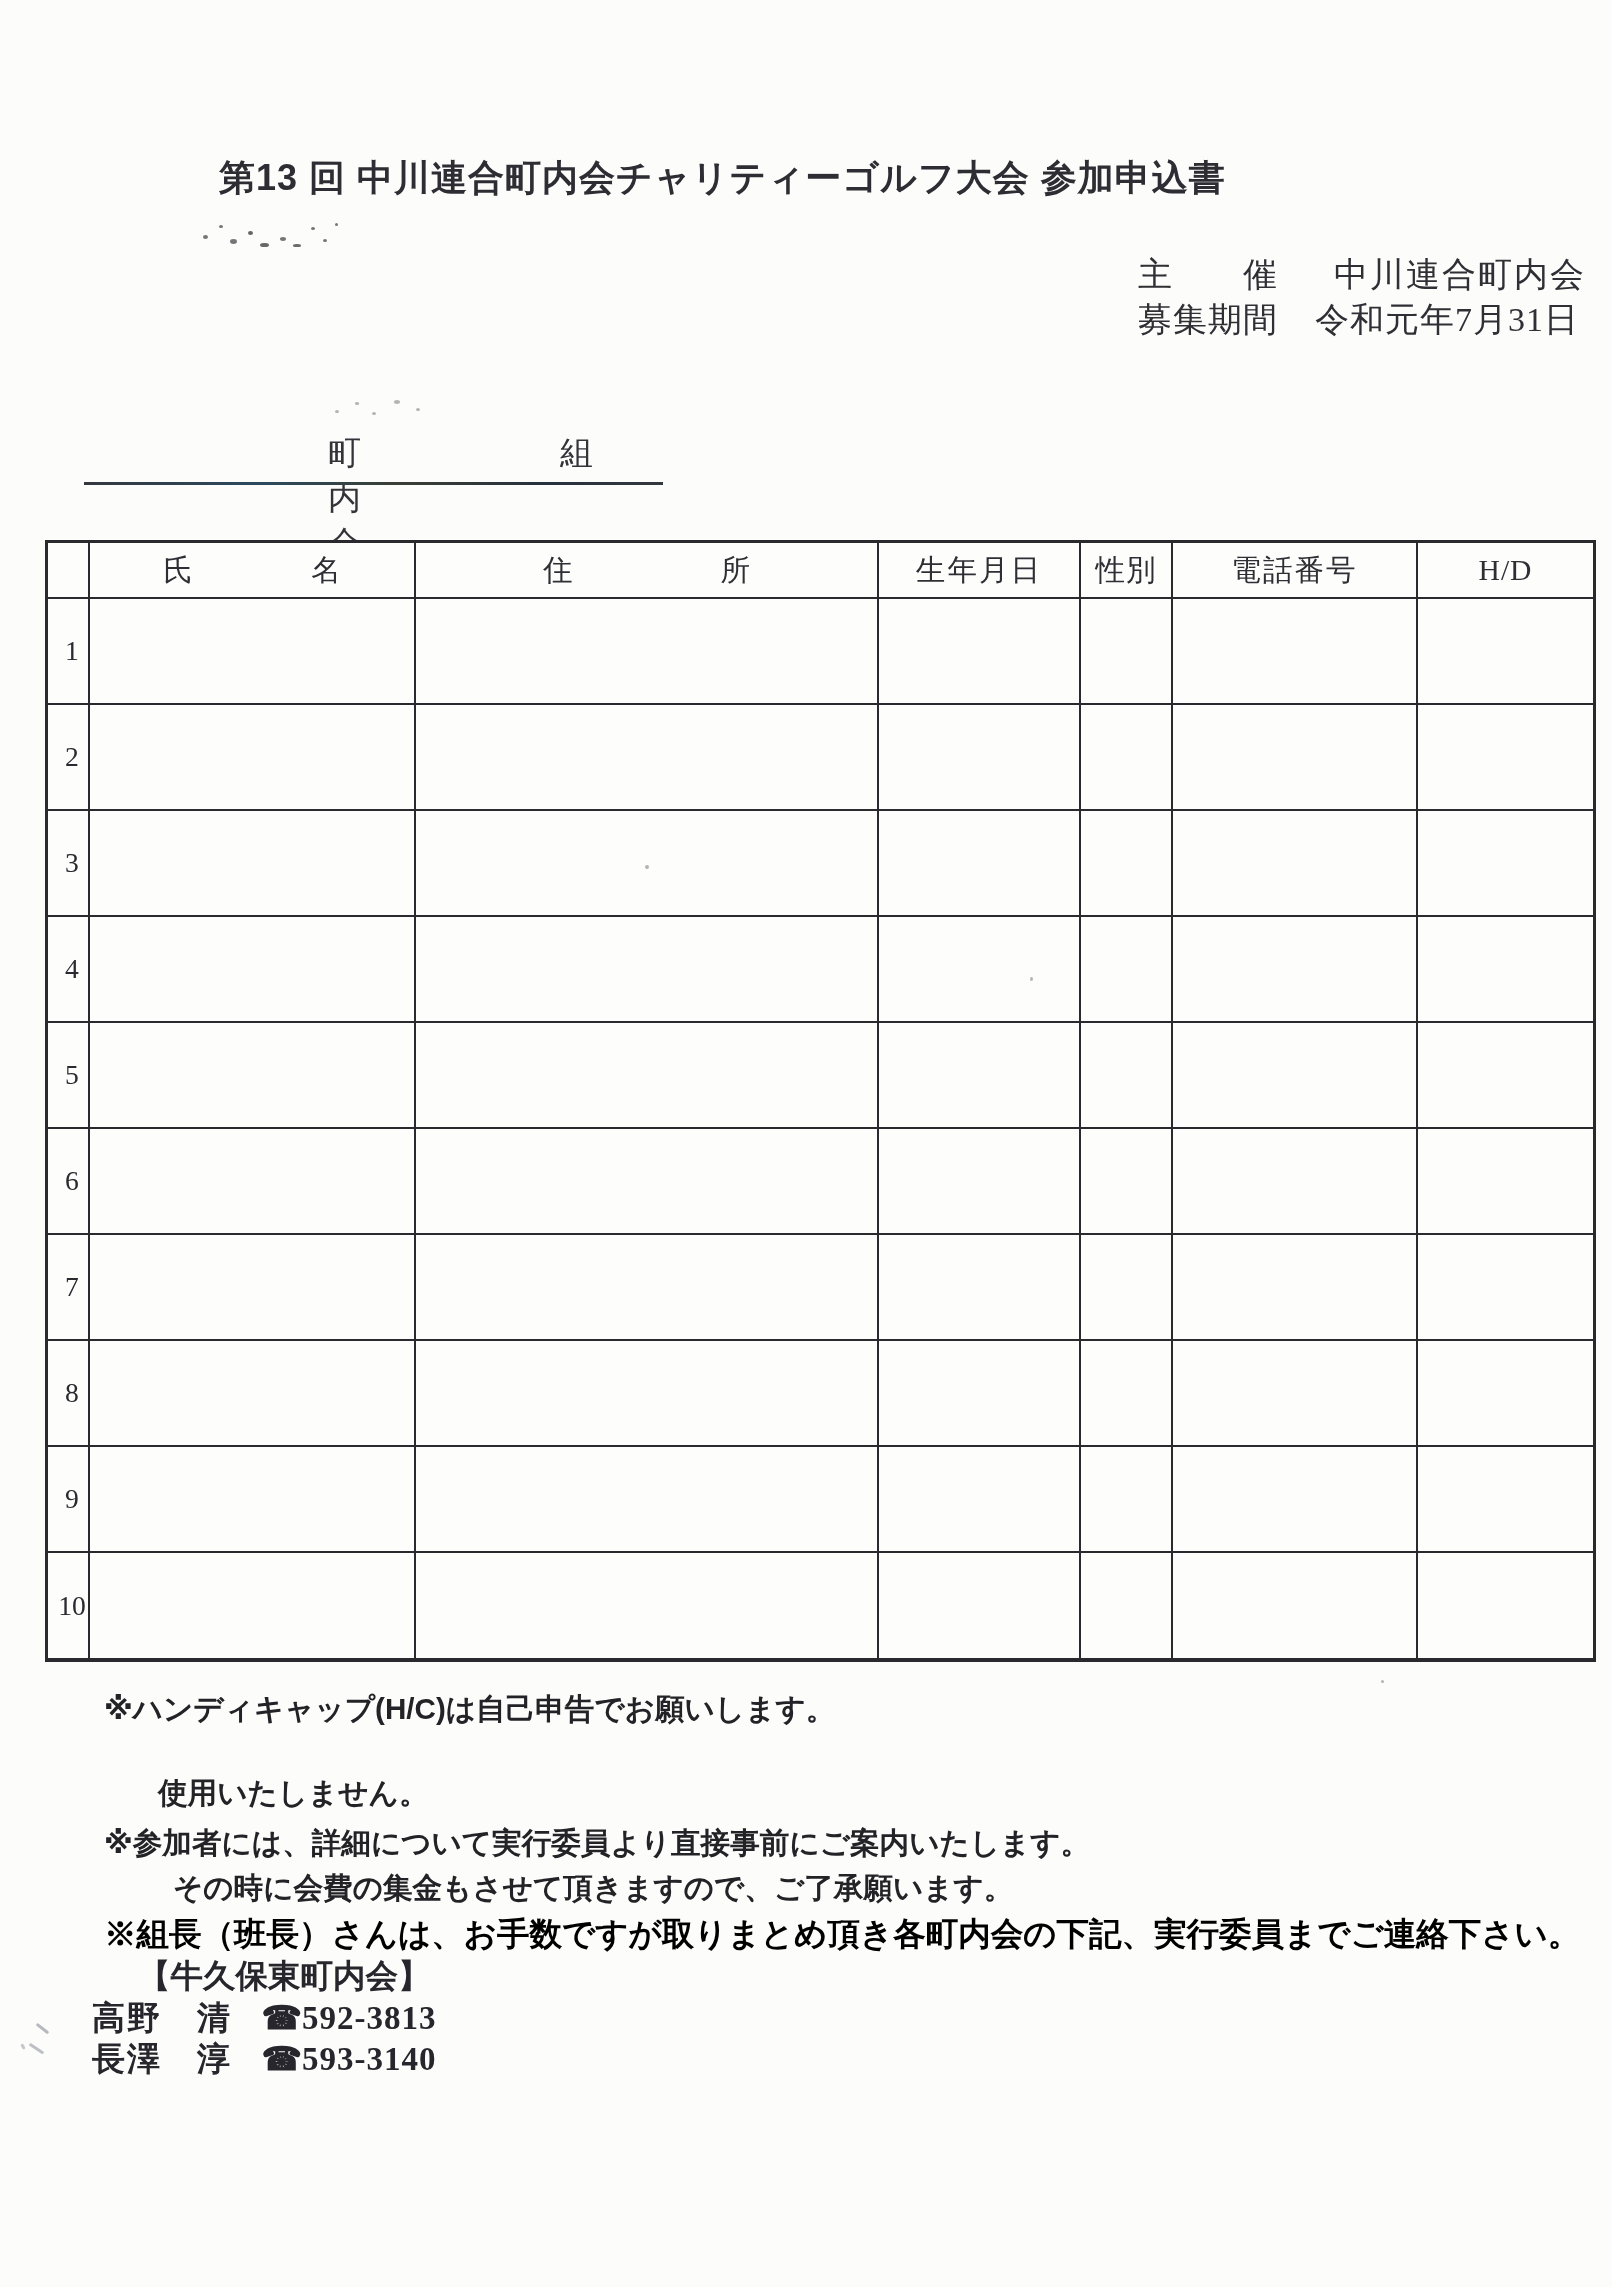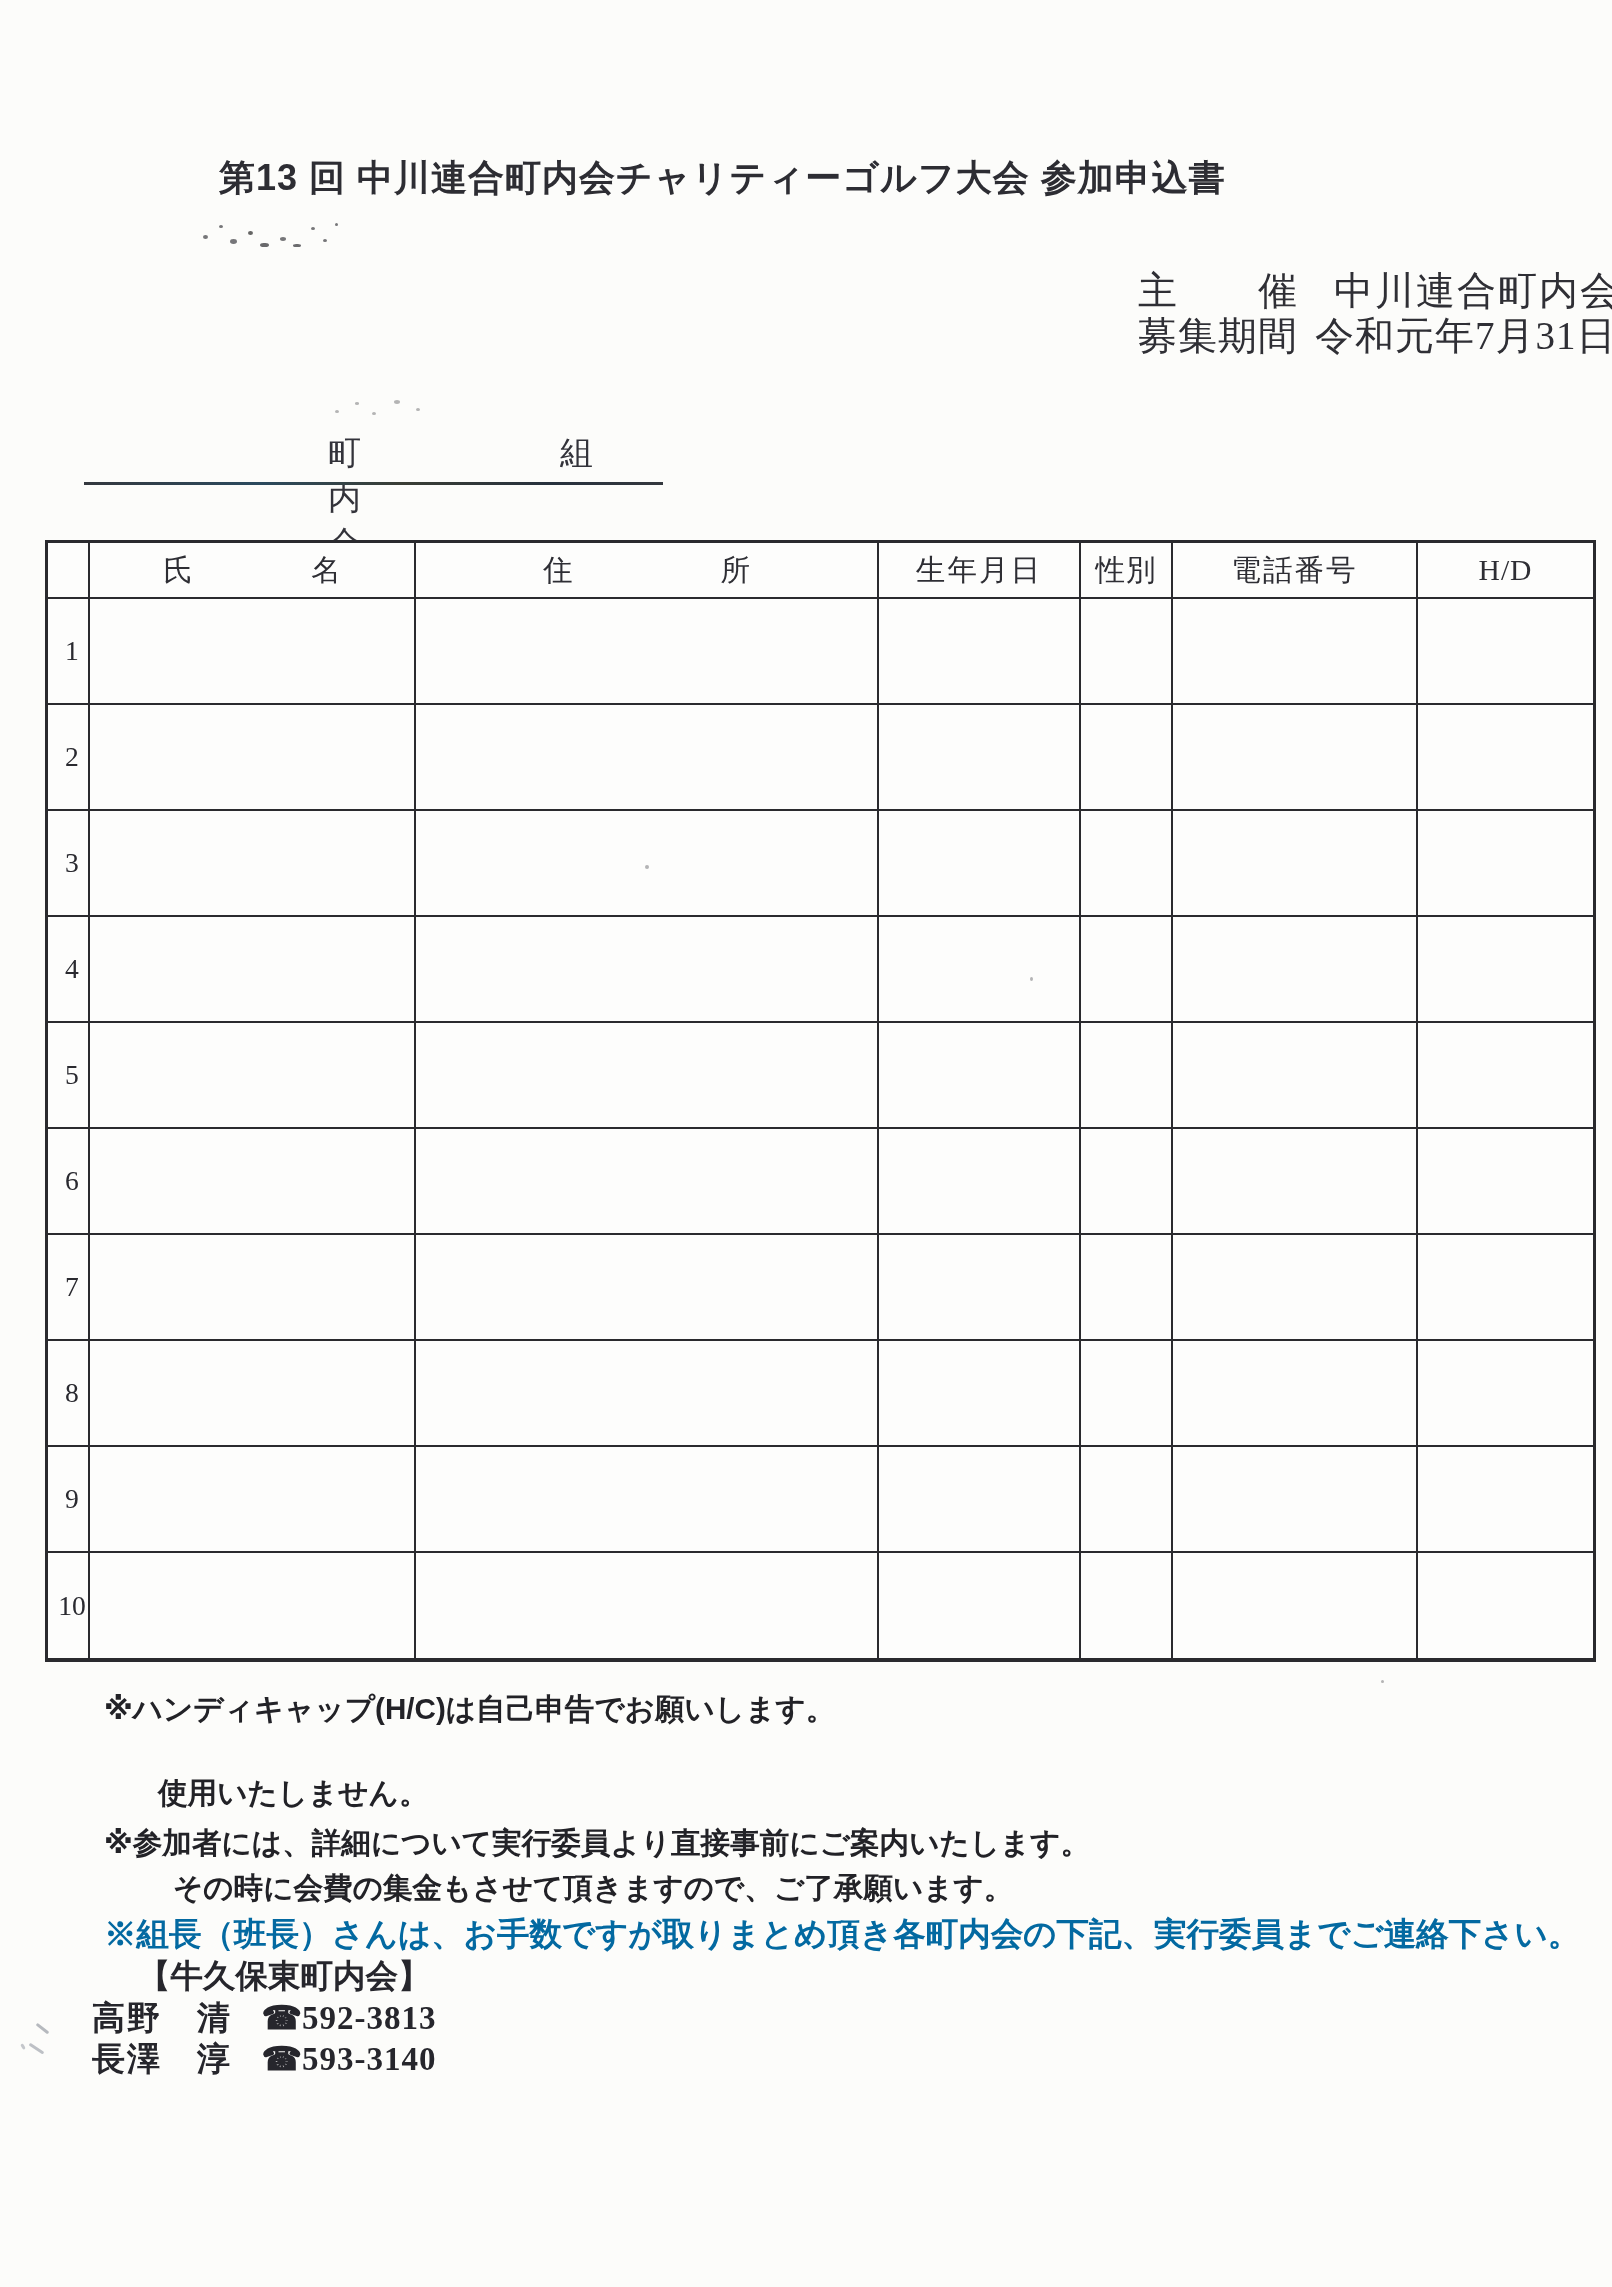--- a/index.html
+++ b/index.html
@@ -28,21 +28,21 @@
   }
   
   .smudge{position:absolute;filter:blur(0.6px);}
   .smudge i{position:absolute;display:block;border-radius:50%;background:#4a4a4e;}
   .smudge-title{left:197px;top:217px;width:148px;height:39px;opacity:.75;}
   .smudge-group{left:325px;top:398px;width:118px;height:29.6px;opacity:.4;}
   .speck{position:absolute;border-radius:50%;background:#6b6b70;opacity:.5;}
   .pen-mark{position:absolute;left:17.7px;top:2021px;width:49px;height:54px;opacity:.55;}
   .pen-stroke{position:absolute;height:3px;border-radius:2px;background:#7d838e;}
   
-  .meta-block{position:absolute;left:1138px;top:264px;width:463px;font-size:39px;color:#2f2f35;}
+  .meta-block{position:absolute;left:1138px;top:252px;width:463px;font-size:34px;color:#2f2f35;}
   .meta-row{position:relative;height:45px;white-space:nowrap;}
   .meta-label{position:absolute;left:0;top:0;letter-spacing:1px;}
   .meta-row.r1 .meta-value{position:absolute;left:196px;top:0;letter-spacing:2px;}
   .meta-row.r2 .meta-value{position:absolute;left:177px;top:0;letter-spacing:1px;}
   
   .group-line{position:absolute;left:0;top:0;}
   .assoc-label{position:absolute;left:328px;top:431px;font-size:33px;letter-spacing:2px;color:#33333a;}
   .group-label{position:absolute;left:560px;top:431px;font-size:33px;color:#33333a;}
   .group-underline{
     position:absolute;left:84px;top:482px;width:579px;height:3px;
@@ -79,21 +79,21 @@
   .note{
     position:absolute;margin:12px;white-space:nowrap;
     font-family:var(--sans);font-weight:bold;
     font-size:29.6px;color:#222227;letter-spacing:0;
   }
   .note.n1{left:92px;top:1677px;}
   .note.n2{left:92px;top:1716px;}
   .note.n3{left:146px;top:1761px;}
   .note.n4{left:92px;top:1811px;}
   .note.n5{left:161px;top:1856px;}
-  .note.n6{left:92px;top:1901px;font-family:var(--serif);font-size:32.5px;color:#0369a1;}
+  .note.n6{left:92px;top:1901px;font-family:var(--serif);font-size:32.5px;color:#000000;}
   .note.n7{left:126px;top:1943px;font-family:var(--serif);font-size:32.5px;color:#26262c;}
   
   .contact-row{
     position:absolute;left:92px;white-space:nowrap;
     font-family:var(--serif);font-weight:bold;
     font-size:33px;color:#26262c;
     display:flex;align-items:baseline;
   }
   .contact-row.c1{top:1996px;}
   .contact-row.c2{top:2037px;}

